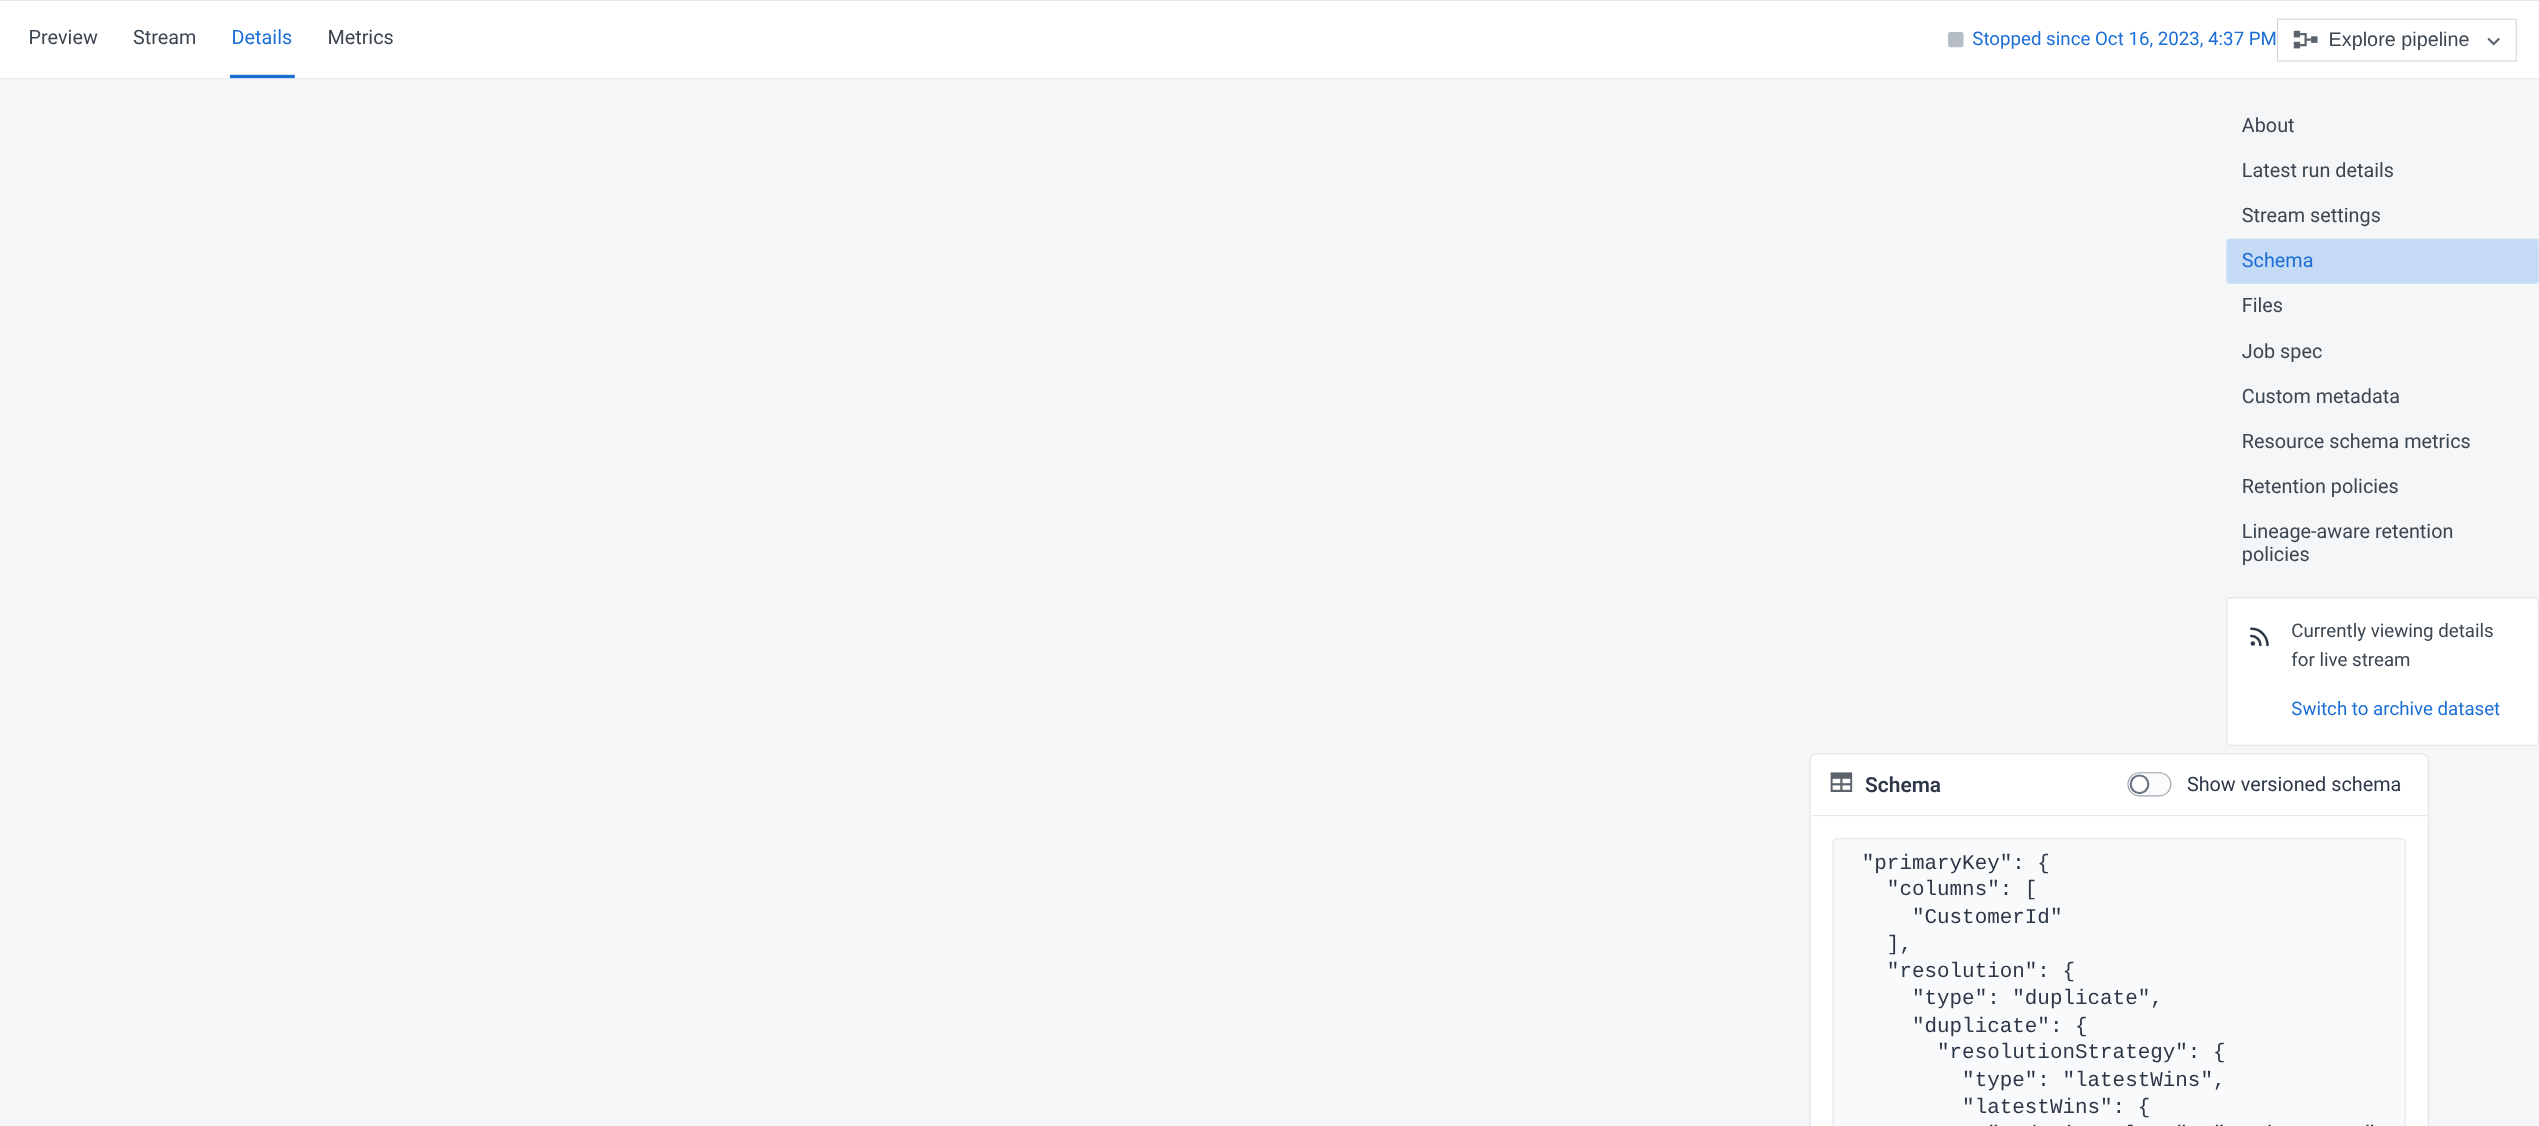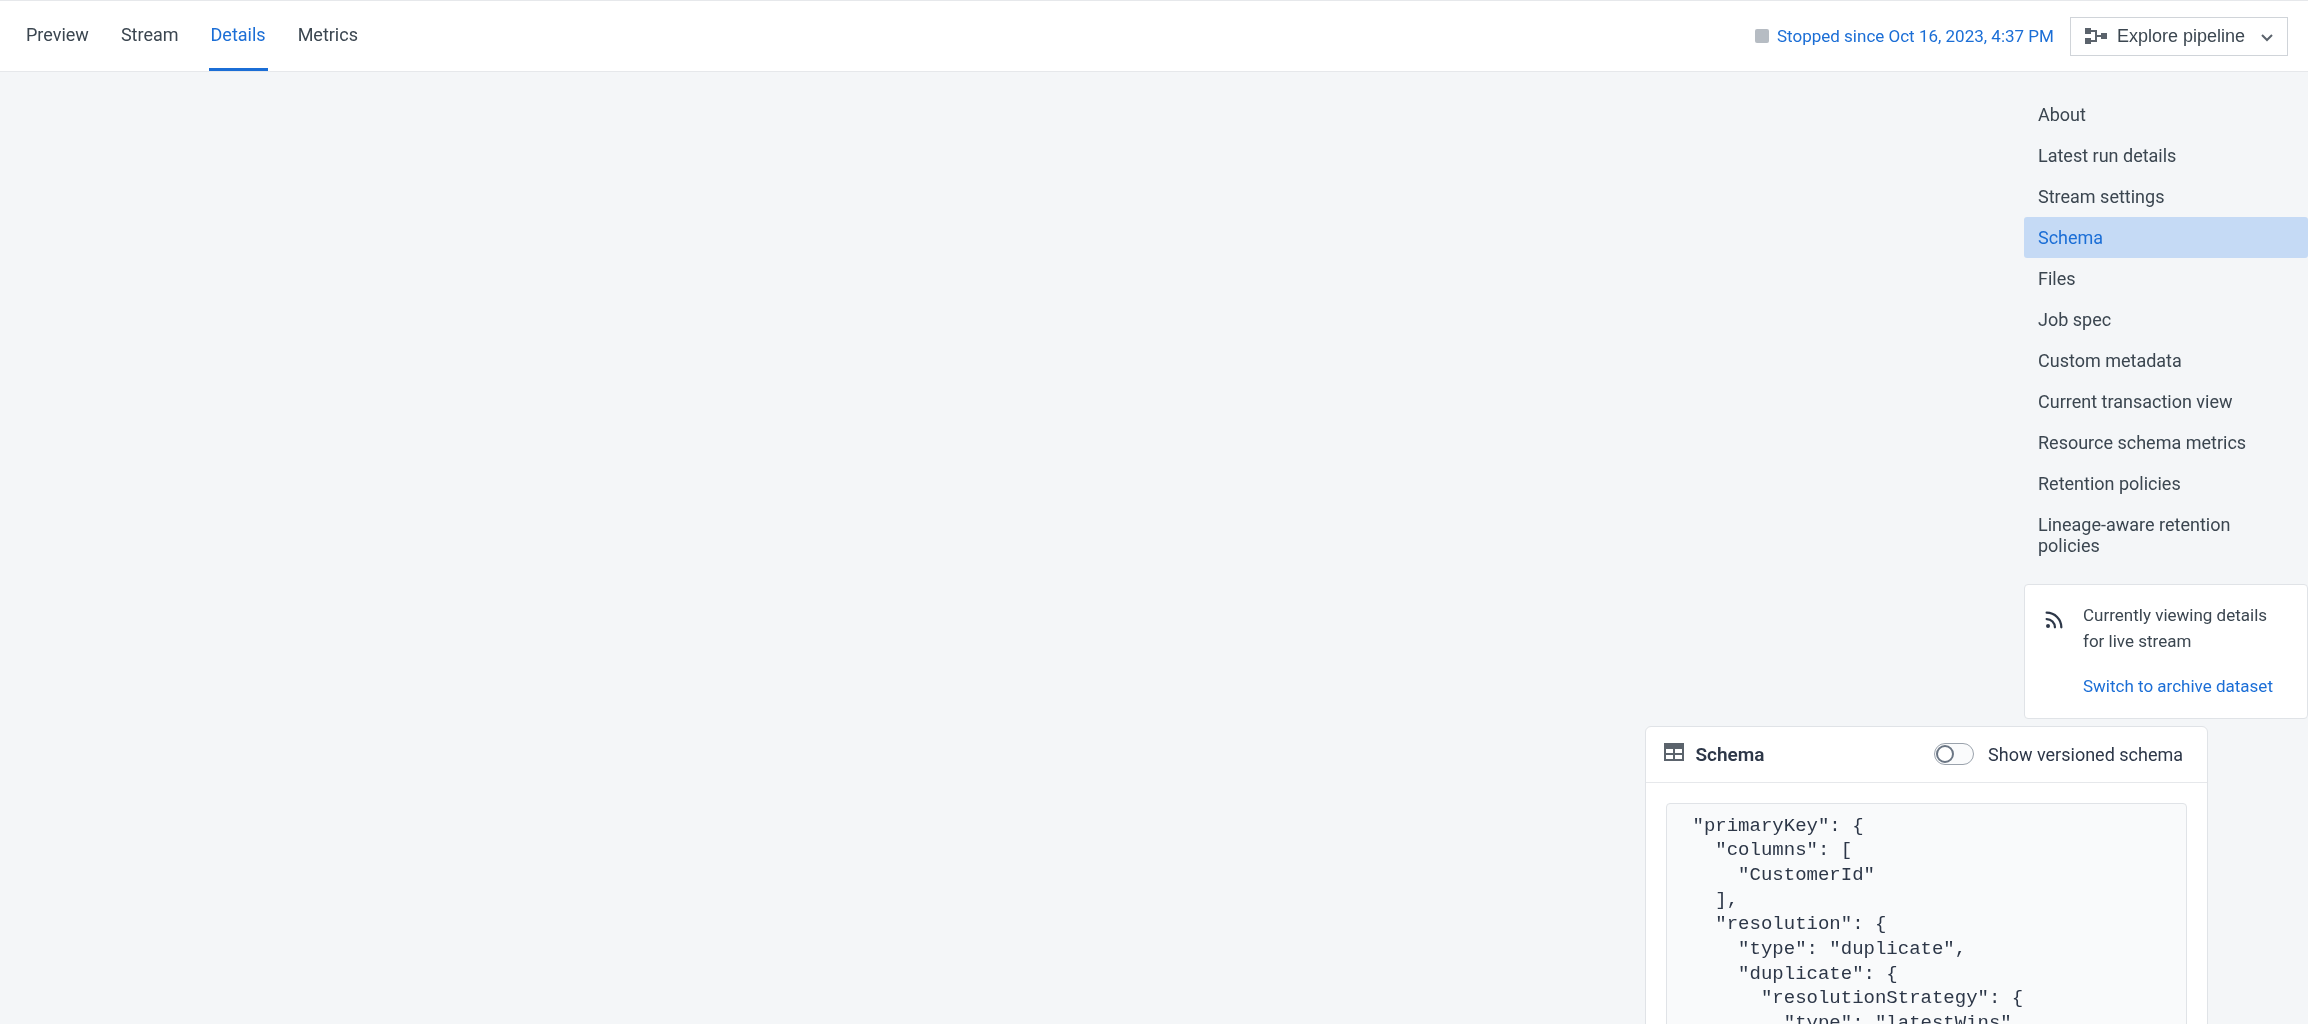--- a/index.html
+++ b/index.html
@@ -34,21 +34,20 @@
     border-bottom: 3px solid transparent;
     padding: 0 2px;
   }
   .tab.active {
     color: #1b6ed6;
     border-bottom-color: #1b6ed6;
   }
   .topbar-right {
     display: flex;
     align-items: center;
-    gap: 16px;
   }
   .status {
     display: flex;
     align-items: center;
     gap: 8px;
     color: #1b6ed6;
     font-size: 17px;
   }
   .stop-icon {
     width: 14px;
@@ -233,21 +232,20 @@
 <div class="layout">
   <div class="sidebar">
     <div id="side-items">
         <div class="side-item">About</div>
         <div class="side-item">Latest run details</div>
         <div class="side-item">Stream settings</div>
         <div class="side-item active">Schema</div>
         <div class="side-item">Files</div>
         <div class="side-item">Job spec</div>
         <div class="side-item">Custom metadata</div>
-        <div class="side-item">Current transaction view</div>
         <div class="side-item">Resource schema metrics</div>
         <div class="side-item">Retention policies</div>
         <div class="side-item">Lineage-aware retention policies</div>
       </div>
     <div class="live-card">
       <span class="rss">
         <svg width="22" height="22" viewBox="0 0 24 24">
             <path d="M4 11a9 9 0 0 1 9 9M4 4a16 16 0 0 1 16 16" stroke="#2d3748" stroke-width="2.5" fill="none" stroke-linecap="round"></path>
             <circle cx="5.5" cy="18.5" r="2.2" fill="#2d3748"></circle>
           </svg>

